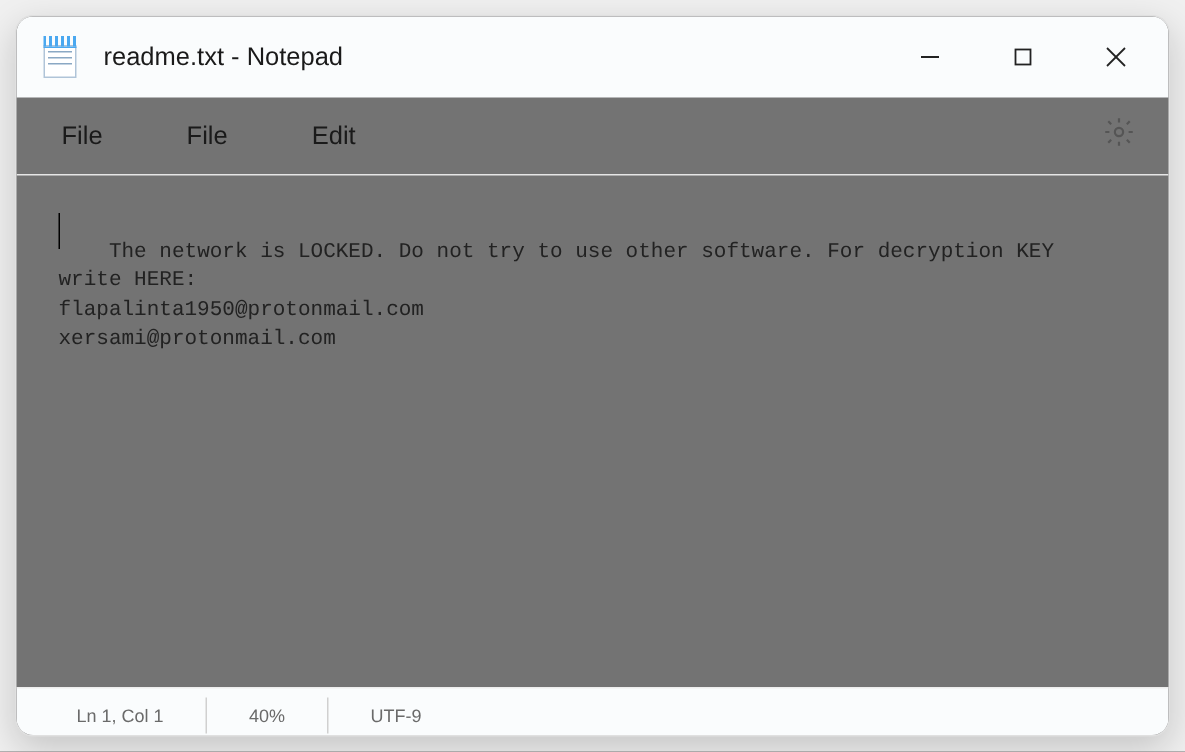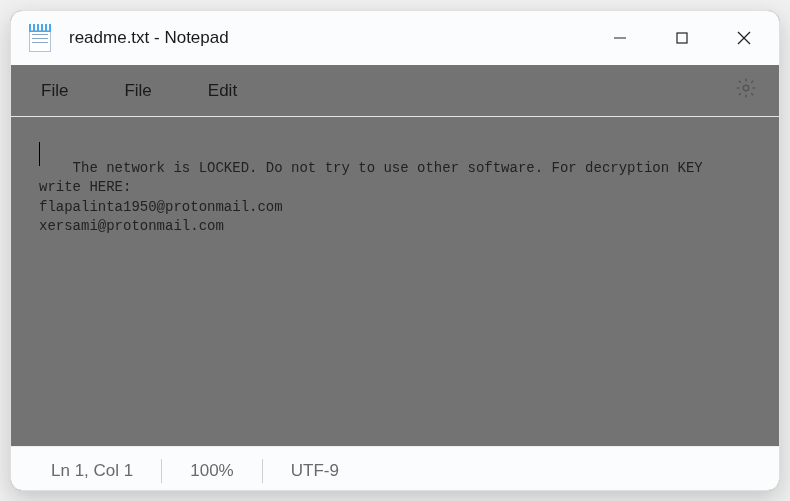--- a/index.html
+++ b/index.html
@@ -101,26 +101,26 @@
     }
     .caret {
       position: absolute;
       left: 28px;
       top: 25px;
       width: 1px;
       height: 24px;
       background: #000;
     }
     .statusbar {
-      height: 44px;
+      height: 32px;
       display: flex;
       align-items: center;
       padding: 4px 12px 0 40px;
       color: #6a6a6a;
-      font-size: 17px;
+      font-size: 12px;
       background: #fafcfd;
       border-top: 1px solid #eee;
     }
     .status-seg {
       padding: 0 28px;
       border-left: 1px solid #d0d0d0;
       height: 24px;
       display: flex;
       align-items: center;
     }
@@ -178,17 +178,17 @@
   </div>
 
   <div class="content">
     <span class="caret"></span><span>The network is LOCKED. Do not try to use other software. For decryption KEY write HERE:
 flapalinta1950@protonmail.com
 xersami@protonmail.com</span>
   </div>
 
   <div class="statusbar">
     <div class="status-seg first">Ln 1, Col 1</div>
-    <div class="status-seg">100%</div>
+    <div class="status-seg">40%</div>
     <div class="status-seg">UTF-9</div>
   </div>
 
 </div>
 
 </body></html>

